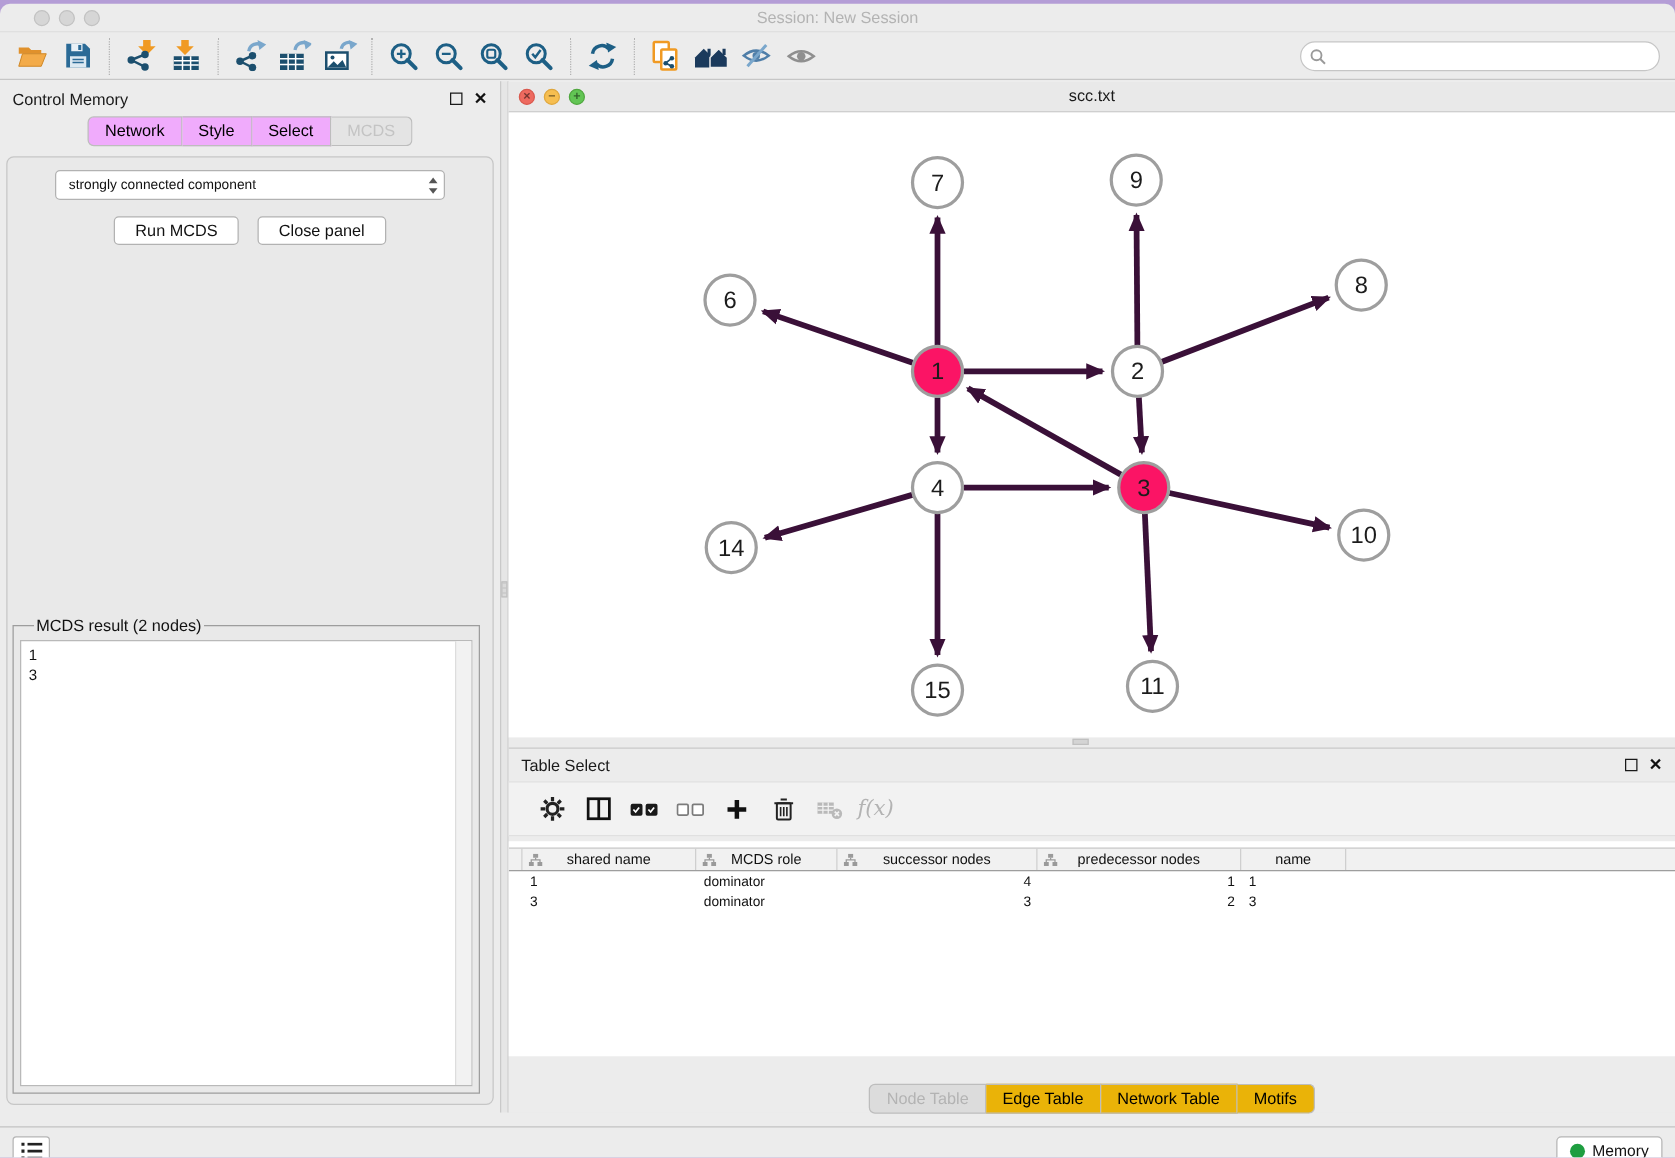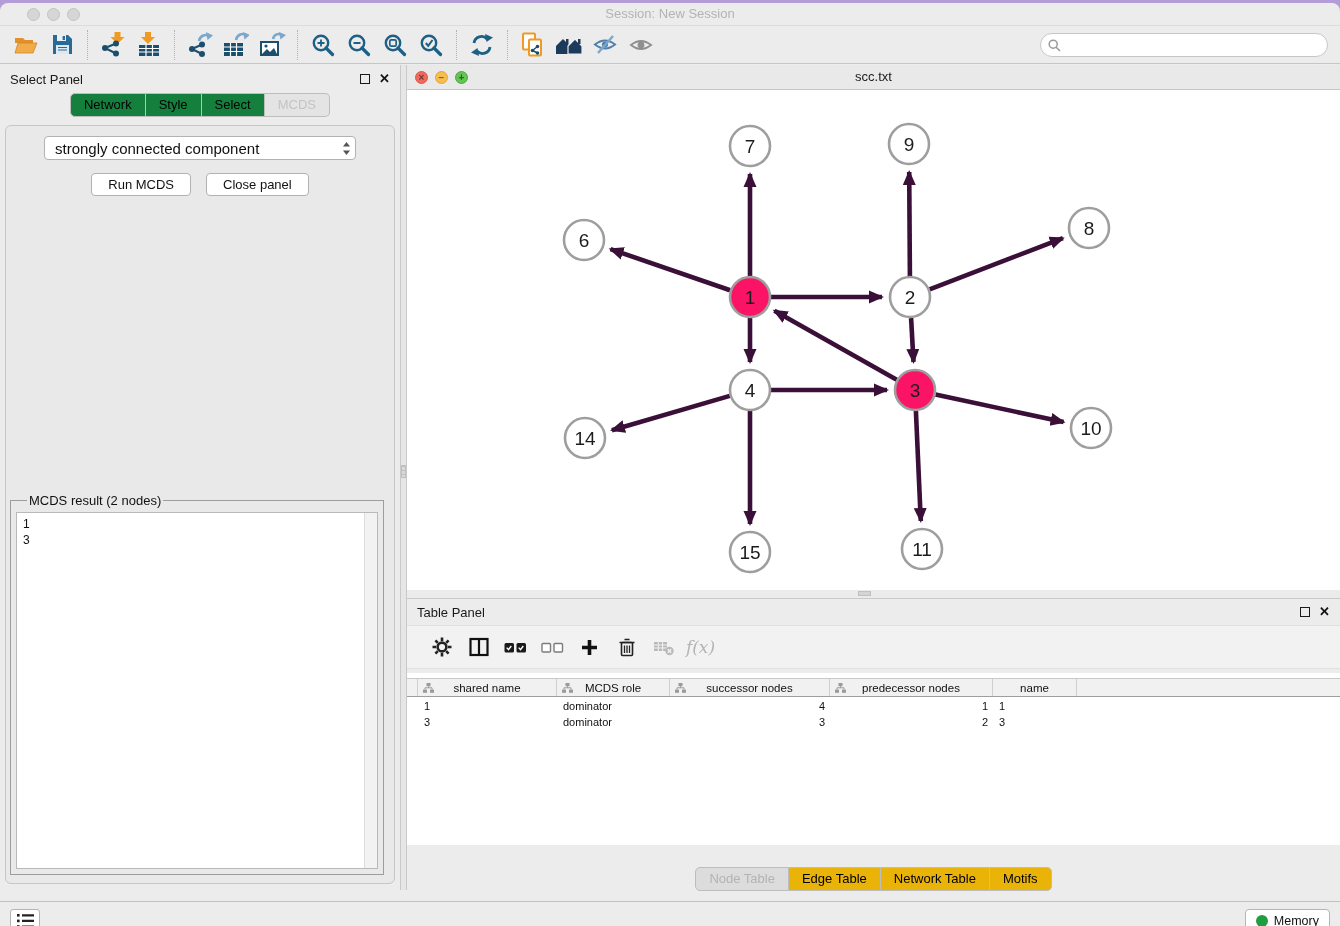--- a/index.html
+++ b/index.html
@@ -31,30 +31,30 @@
   .vsplit { position:absolute; left:400px; width:7px; top:0; bottom:0; background:#e6e6e6; border-left:1px solid #c9c9c9; border-right:1px solid #c9c9c9; }
   .vsplit .grip { position:absolute; top:400px; left:0; width:5px; height:13px; background:#dadada; border:1px solid #bfbfbf;
                   background-image:linear-gradient(#bfbfbf 1px, transparent 1px); background-size:100% 4px; }
   .panel-head { height:28px; display:flex; align-items:center; padding:0 10px; }
   .panel-title { font-size:13px; color:#1a1a1a; }
   .win-btns { margin-left:auto; display:flex; gap:9px; align-items:center; }
   .float-box { width:10px; height:10px; border:1.6px solid #1a1a1a; display:inline-block; }
   .close-x { font-size:13px; font-weight:bold; color:#111; line-height:10px; }
 
   .cp-tabs { display:flex; justify-content:center; }
-  .cp-tab { font-size:13px; padding:3px 13px 4px; background:#15803d; border:1px solid #bdbdbd; border-left:none; color:#000; cursor:default; }
+  .cp-tab { font-size:13px; padding:3px 13px 4px; background:#f0abfc; border:1px solid #bdbdbd; border-left:none; color:#000; cursor:default; }
   .cp-tab:first-child { border-left:1px solid #bdbdbd; border-radius:5px 0 0 5px; }
   .cp-tab:last-child { border-radius:0 5px 5px 0; }
   .cp-tab.disabled-active { background:#e4e4e4; color:#c4c4c4; }
 
   .cp-content { position:absolute; left:5px; right:5px; top:60px; bottom:6px; background:#e9e9e9;
                 border:1px solid #c6c6c6; border-radius:6px; }
   .opt-label { text-align:center; margin-top:16px; font-size:13px; color:#111; }
   .select-box { margin:10px auto 0; width:312px; height:24px; background:#fff; border:1px solid #b2b2b2; border-radius:4px;
-                display:flex; align-items:center; padding:0 4px 0 10px; font-size:15px; color:#111; }
+                display:flex; align-items:center; padding:0 4px 0 10px; font-size:11px; color:#111; }
   .select-box .val { flex:1; }
   .btn-row { display:flex; justify-content:center; gap:15px; margin-top:13px; }
   .btn { background:#fff; border:1px solid #b2b2b2; border-radius:4px; height:23px; padding:0 16px; font-size:13px;
          display:flex; align-items:center; color:#111; }
 
   fieldset.result { position:absolute; left:10px; width:374px; top:428px; height:382px;
                     border:1px solid #9d9d9d; background:transparent; }
   fieldset.result legend { font-size:13px; color:#111; padding:0 2px; margin-left:16px; }
   .result-area { position:absolute; left:5px; right:5px; top:4px; bottom:5px; background:#fff; border:1px solid #b9b9b9; }
   .result-lines { position:absolute; left:0; top:0; right:14px; bottom:0; font-size:12px; color:#111;
@@ -272,21 +272,21 @@
           <path d="M8.2 8.2 L12 12" stroke="#9a9a9a" stroke-width="1.6"></path>
         </svg>
       <input value="" placeholder="" style="">
     </div>
   </div>
 
   <div id="content">
 
     <div id="control-panel">
       <div class="panel-head">
-        <span class="panel-title">Select Panel</span>
+        <span class="panel-title">Control Memory</span>
         <span class="win-btns">
           <span class="float-box"></span>
           <span class="close-x">✕</span>
         </span>
       </div>
       <div class="cp-tabs" id="cp-tabs">
           <div class="cp-tab">Network</div>
           <div class="cp-tab">Style</div>
           <div class="cp-tab">Select</div>
           <div class="cp-tab disabled-active">MCDS</div>
@@ -399,21 +399,21 @@
             </svg>
         </div>
       </div>
 
       <div class="hsplit">
           <div class="grip"></div>
         </div>
 
       <div id="table-panel">
         <div class="tp-head">
-          <span class="panel-title">Table Panel</span>
+          <span class="panel-title">Table Select</span>
           <span class="win-btns">
             <span class="float-box"></span>
             <span class="close-x">✕</span>
           </span>
         </div>
         <div class="tp-toolbar">
           <div class="tp-tool">
             <svg width="20" height="20">
                 <circle cx="10" cy="10" r="4.4" fill="none" stroke="#222" stroke-width="2.6"></circle>
                 <g stroke="#222" stroke-width="2.6">

